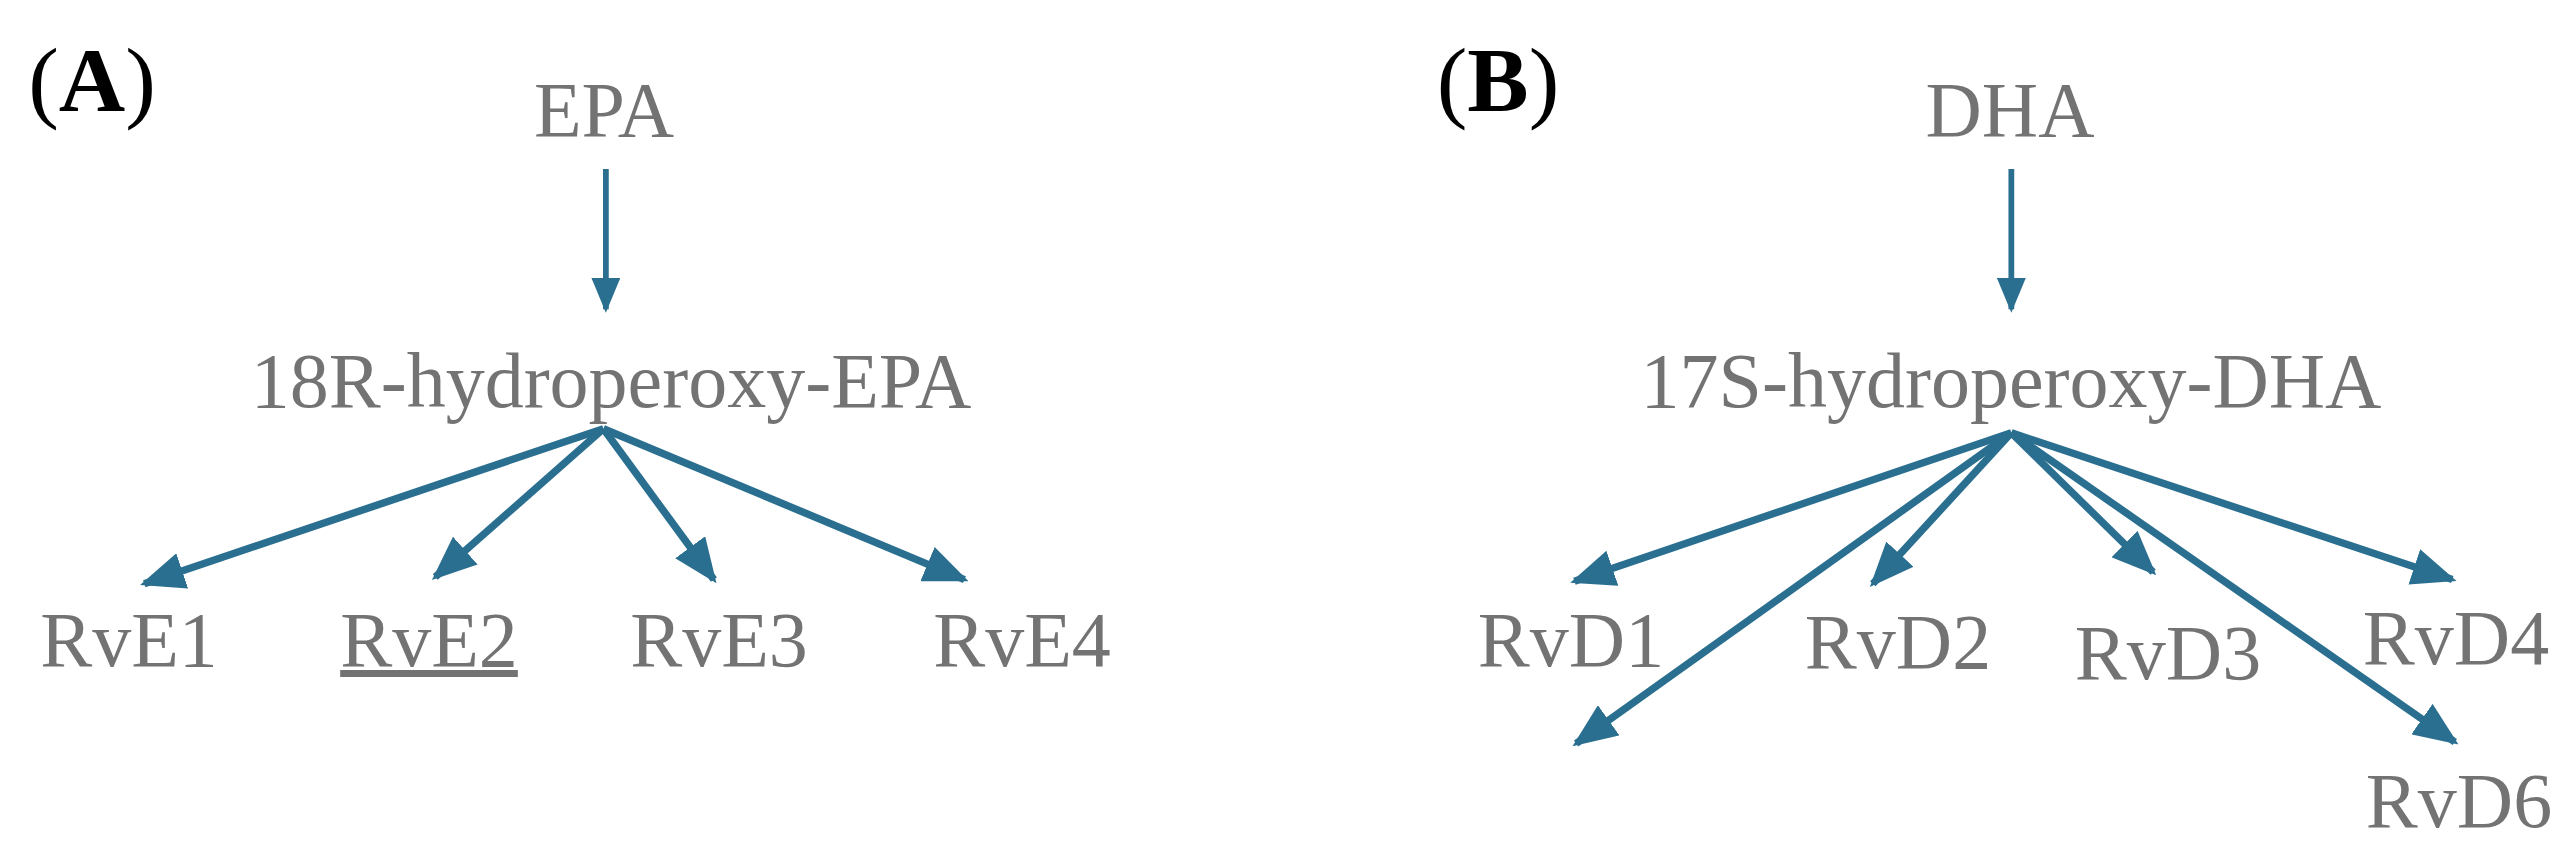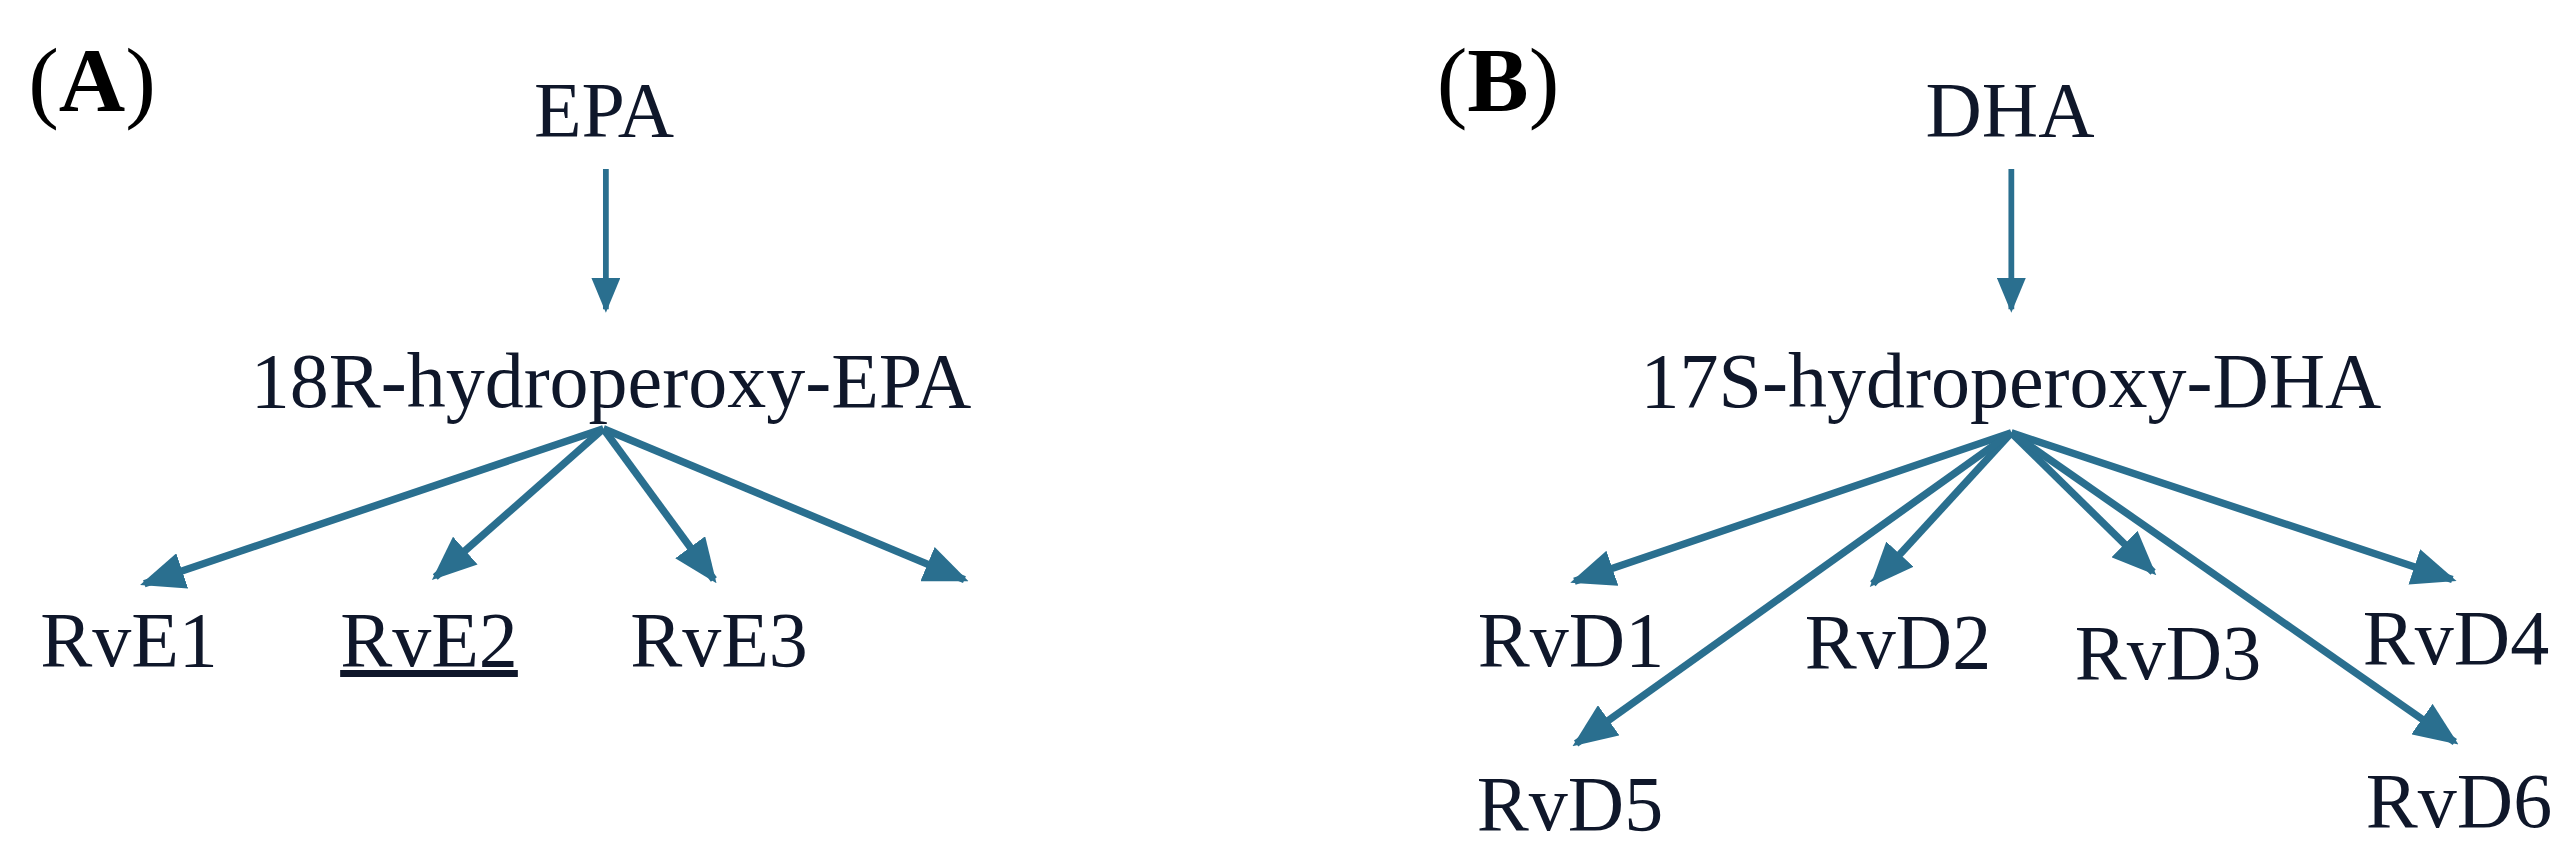--- a/index.html
+++ b/index.html
@@ -21,21 +21,21 @@
     left: 0; top: 0;
     width: 2576px;
     height: 864px;
   }
   .node {
     position: absolute;
     transform: translate(-50%, -50%);
     font-size: 78px;
     line-height: 1;
     white-space: nowrap;
-    color: #0f172a;
+    color: #737373;
   }
   .panel-label {
     position: absolute;
     transform: translate(-50%, -50%);
     font-size: 92px;
     line-height: 1;
     white-space: nowrap;
     color: #000000;
   }
   .panel-label .paren { font-weight: 400; }
@@ -75,27 +75,27 @@
   </svg>
 
   <div class="panel-label" style="left:92px; top:80px;">
     <span class="paren">(</span><span class="letter">A</span><span class="paren">)</span>
   </div>
   <div class="node" style="left:604px; top:110px;">EPA</div>
   <div class="node" style="left:603px; top:381px;margin-left:8px;">18R-hydroperoxy-EPA</div>
   <div class="node" style="left:129px; top:640px;">RvE1</div>
   <div class="node" style="left:429px; top:640px;text-decoration:underline;">RvE2</div>
   <div class="node" style="left:719px; top:640px;">RvE3</div>
+  <div class="node" style="left:1022px; top:640px;">RvE4</div>
 
   <div class="panel-label" style="left:1498px; top:80px;">
     <span class="paren">(</span><span class="letter">B</span><span class="paren">)</span>
   </div>
   <div class="node" style="left:2010px; top:110px;">DHA</div>
   <div class="node" style="left:2011px; top:381px;">17S-hydroperoxy-DHA</div>
   <div class="node" style="left:1571px; top:640px;">RvD1</div>
   <div class="node" style="left:1870px; top:642px;margin-left:28px;">RvD2</div>
   <div class="node" style="left:2168px; top:642px;margin-top:11px;">RvD3</div>
   <div class="node" style="left:2456px; top:638px;">RvD4</div>
-  <div class="node" style="left:1570px; top:804px;">RvD5</div>
   <div class="node" style="left:2459px; top:801px;">RvD6</div>
 
 </div>
 
 
 </body></html>

